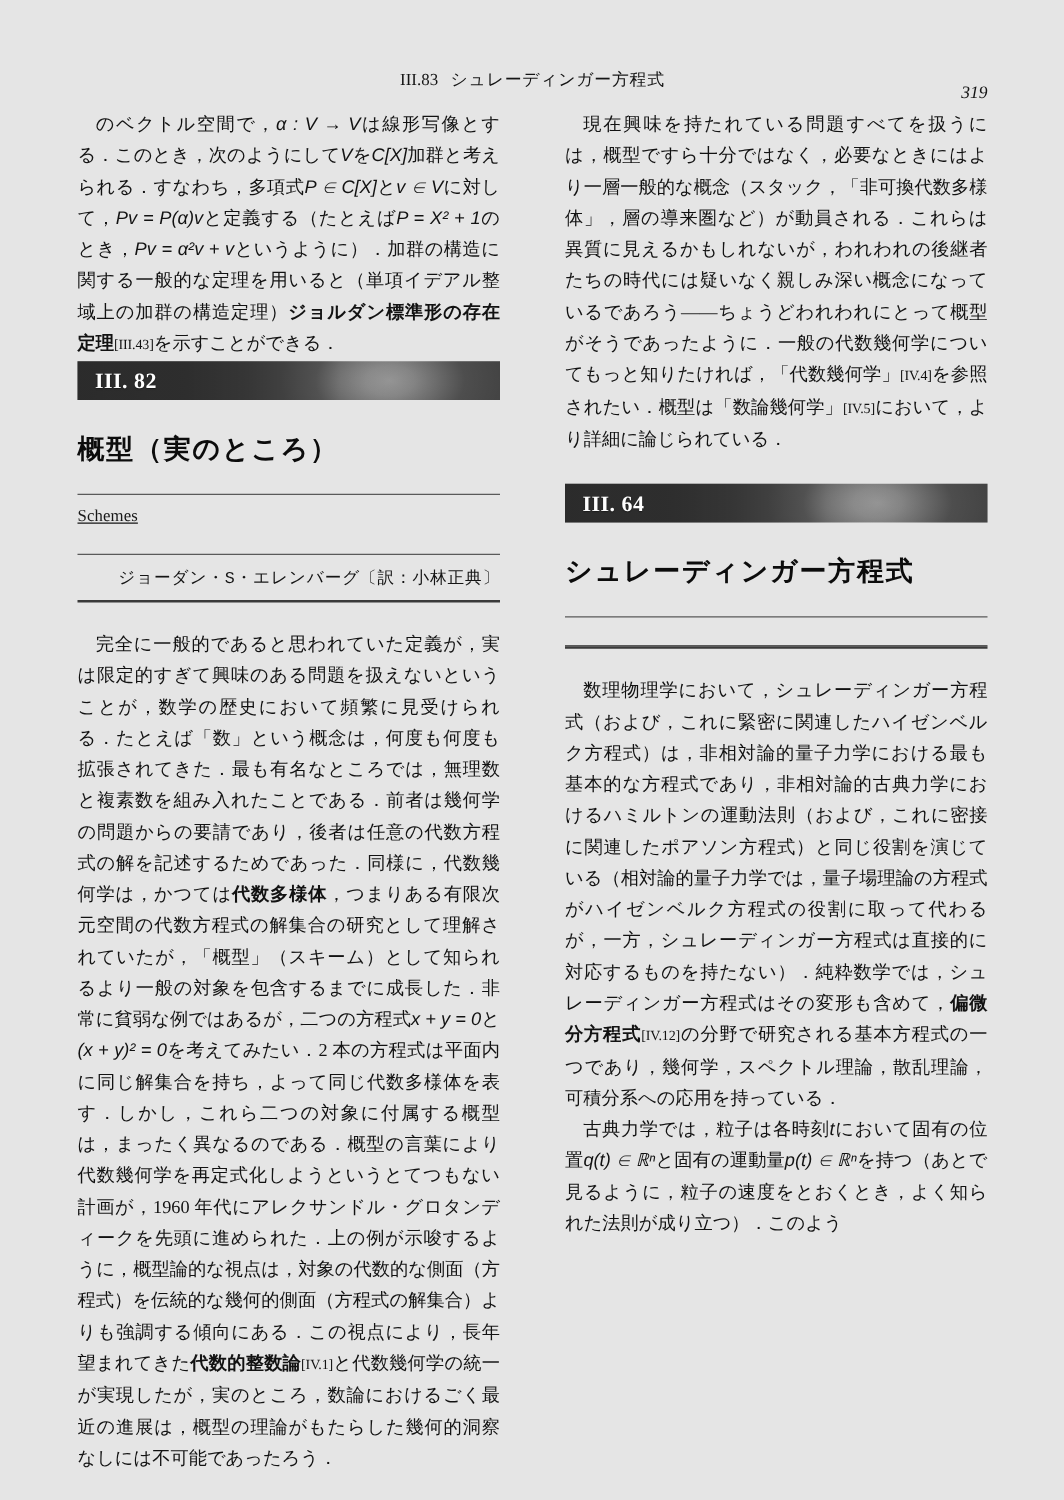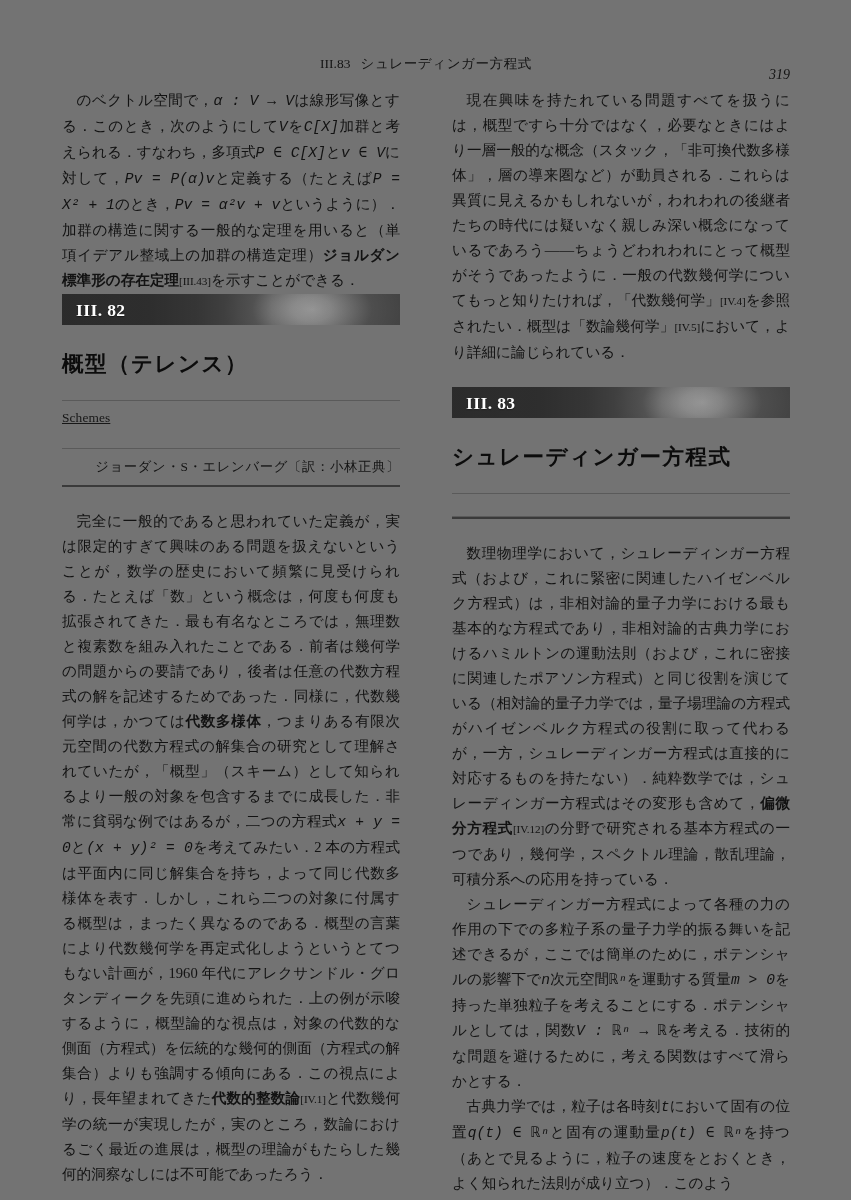--- a/index.html
+++ b/index.html
@@ -5,21 +5,21 @@
 <style>
   html, body {
     margin: 0;
     padding: 0;
     background: #ffffff;
   }
   .page {
     position: relative;
     width: 851px;
     height: 1200px;
-    background: #737373;
+    background: #e5e5e5;
     font-family: "Liberation Serif", "DejaVu Serif", serif;
     color: #101010;
     overflow: hidden;
     box-sizing: border-box;
   }
 
   
   .runhead {
     position: absolute;
     left: 62px;
@@ -76,21 +76,21 @@
     margin: 0 0 0 0;
     color: #121212;
     text-indent: 1em;
     word-break: break-all;
     overflow-wrap: anywhere;
   }
   .para + .para { margin-top: 0; }
 
   .b { font-weight: bold; }
   .mi {
-    font-family: Liberation Mono, monospace;
+    font-family: Liberation Sans, sans-serif;
     font-style: italic;
   }
   .ref {
     font-size: 11.2px;
     letter-spacing: -0.1px;
   }
 
   
   .arthead { margin: 0; }
 
@@ -148,20 +148,21 @@
     color: #171717;
     letter-spacing: 0.1px;
     text-decoration: underline;
   }
   .art-author {
     font-size: 13.3px;
     text-align: right;
     margin: 9px 0 9px 0;
     letter-spacing: 0.7px;
     color: #141414;
+    font-family: Liberation Mono, monospace;
   }
 
   .gap-after-head { height: 22px; }
 </style>
 </head>
 <body>
 
 <div class="page">
 
   <div class="runhead">
@@ -174,50 +175,49 @@
   <div class="cols">
 
     <div class="col col-left">
 
       <p class="para">のベクトル空間で，<span class="mi">α : V → V</span>は線形写像とする．このとき，次のようにして<span class="mi">V</span>を<span class="mi">C[X]</span>加群と考えられる．すなわち，多項式<span class="mi">P ∈ C[X]</span>と<span class="mi">v ∈ V</span>に対して，<span class="mi">Pv = P(α)v</span>と定義する（たとえば<span class="mi">P = X² + 1</span>のとき，<span class="mi">Pv = α²v + v</span>というように）．加群の構造に関する一般的な定理を用いると（単項イデアル整域上の加群の構造定理）<span class="b">ジョルダン標準形の存在定理</span><span class="ref">[III.43]</span>を示すことができる．</p>
 
       <div class="arthead">
         <div class="numband">
           <span class="numband-label">III. 82</span>
         </div>
-        <h1 class="art-title-ja">概型（テレンス）</h1>
+        <h1 class="art-title-ja">概型（実のところ）</h1>
         <hr class="rule-thin">
         <div class="art-title-en">Schemes</div>
         <hr class="rule-thin">
         <div class="art-author">ジョーダン・S・エレンバーグ〔訳：小林正典〕</div>
         <hr class="rule-thick">
       </div>
 
       <div class="gap-after-head"></div>
 
       <p class="para">完全に一般的であると思われていた定義が，実は限定的すぎて興味のある問題を扱えないということが，数学の歴史において頻繁に見受けられる．たとえば「数」という概念は，何度も何度も拡張されてきた．最も有名なところでは，無理数と複素数を組み入れたことである．前者は幾何学の問題からの要請であり，後者は任意の代数方程式の解を記述するためであった．同様に，代数幾何学は，かつては<span class="b">代数多様体</span>，つまりある有限次元空間の代数方程式の解集合の研究として理解されていたが，「概型」（スキーム）として知られるより一般の対象を包含するまでに成長した．非常に貧弱な例ではあるが，二つの方程式<span class="mi">x + y = 0</span>と<span class="mi">(x + y)² = 0</span>を考えてみたい．2 本の方程式は平面内に同じ解集合を持ち，よって同じ代数多様体を表す．しかし，これら二つの対象に付属する概型は，まったく異なるのである．概型の言葉により代数幾何学を再定式化しようというとてつもない計画が，1960 年代にアレクサンドル・グロタンディークを先頭に進められた．上の例が示唆するように，概型論的な視点は，対象の代数的な側面（方程式）を伝統的な幾何的側面（方程式の解集合）よりも強調する傾向にある．この視点により，長年望まれてきた<span class="b">代数的整数論</span><span class="ref">[IV.1]</span>と代数幾何学の統一が実現したが，実のところ，数論におけるごく最近の進展は，概型の理論がもたらした幾何的洞察なしには不可能であったろう．</p>
     </div>
 
     <div class="col col-right">
 
       <p class="para">現在興味を持たれている問題すべてを扱うには，概型ですら十分ではなく，必要なときにはより一層一般的な概念（スタック，「非可換代数多様体」，層の導来圏など）が動員される．これらは異質に見えるかもしれないが，われわれの後継者たちの時代には疑いなく親しみ深い概念になっているであろう——ちょうどわれわれにとって概型がそうであったように．一般の代数幾何学についてもっと知りたければ，「代数幾何学」<span class="ref">[IV.4]</span>を参照されたい．概型は「数論幾何学」<span class="ref">[IV.5]</span>において，より詳細に論じられている．</p>
 
       <div class="gap-after-head"></div>
 
       <div class="arthead">
         <div class="numband">
-          <span class="numband-label">III. 83</span>
+          <span class="numband-label">III. 64</span>
         </div>
         <h1 class="art-title-ja">シュレーディンガー方程式</h1>
         <hr class="rule-thin">
         <hr class="rule-thin">
         <hr class="rule-thick">
       </div>
 
       <div class="gap-after-head"></div>
 
       <p class="para">数理物理学において，シュレーディンガー方程式（および，これに緊密に関連したハイゼンベルク方程式）は，非相対論的量子力学における最も基本的な方程式であり，非相対論的古典力学におけるハミルトンの運動法則（および，これに密接に関連したポアソン方程式）と同じ役割を演じている（相対論的量子力学では，量子場理論の方程式がハイゼンベルク方程式の役割に取って代わるが，一方，シュレーディンガー方程式は直接的に対応するものを持たない）．純粋数学では，シュレーディンガー方程式はその変形も含めて，<span class="b">偏微分方程式</span><span class="ref">[IV.12]</span>の分野で研究される基本方程式の一つであり，幾何学，スペクトル理論，散乱理論，可積分系への応用を持っている．</p>
-      <p class="para">シュレーディンガー方程式によって各種の力の作用の下での多粒子系の量子力学的振る舞いを記述できるが，ここでは簡単のために，ポテンシャルの影響下で<span class="mi">n</span>次元空間<span class="mi">ℝⁿ</span>を運動する質量<span class="mi">m &gt; 0</span>を持った単独粒子を考えることにする．ポテンシャルとしては，関数<span class="mi">V : ℝⁿ → ℝ</span>を考える．技術的な問題を避けるために，考える関数はすべて滑らかとする．</p>
       <p class="para">古典力学では，粒子は各時刻<span class="mi">t</span>において固有の位置<span class="mi">q(t) ∈ ℝⁿ</span>と固有の運動量<span class="mi">p(t) ∈ ℝⁿ</span>を持つ（あとで見るように，粒子の速度をとおくとき，よく知られた法則が成り立つ）．このよう</p>
     </div>
 
   </div>
 </div>
 
 </body></html>

